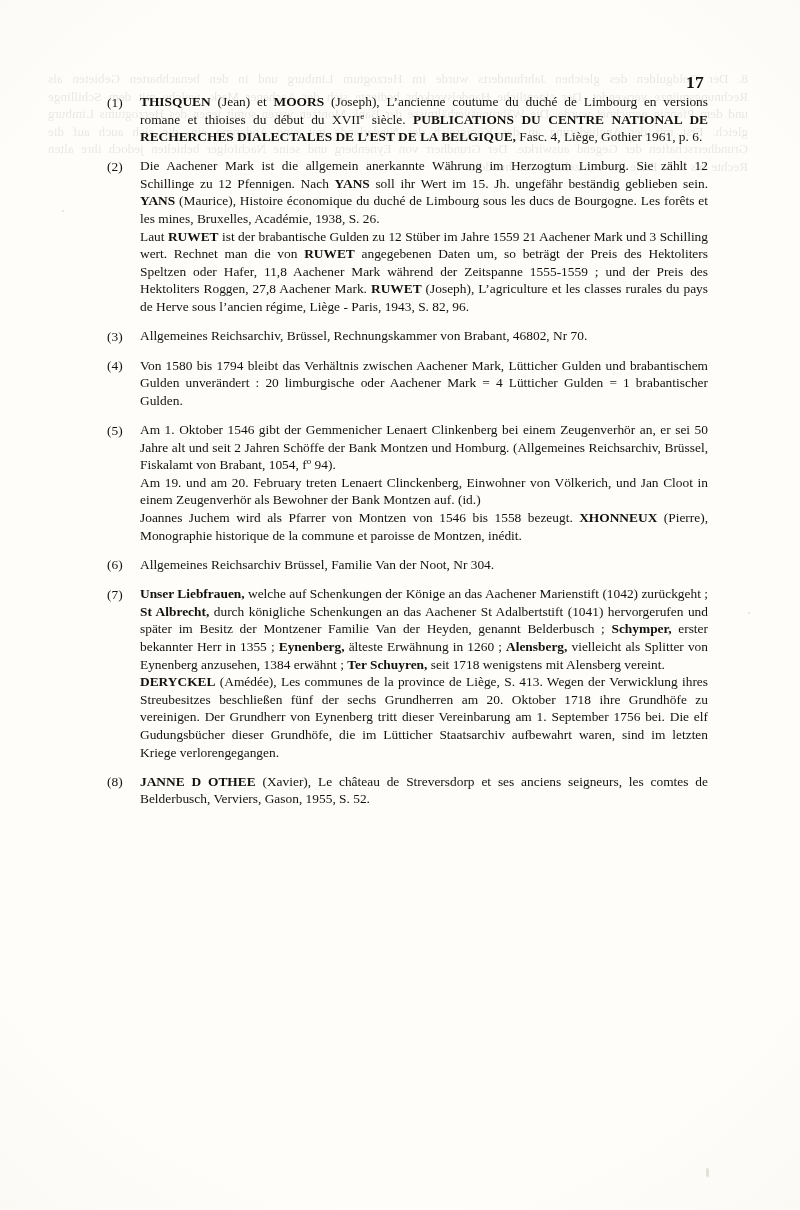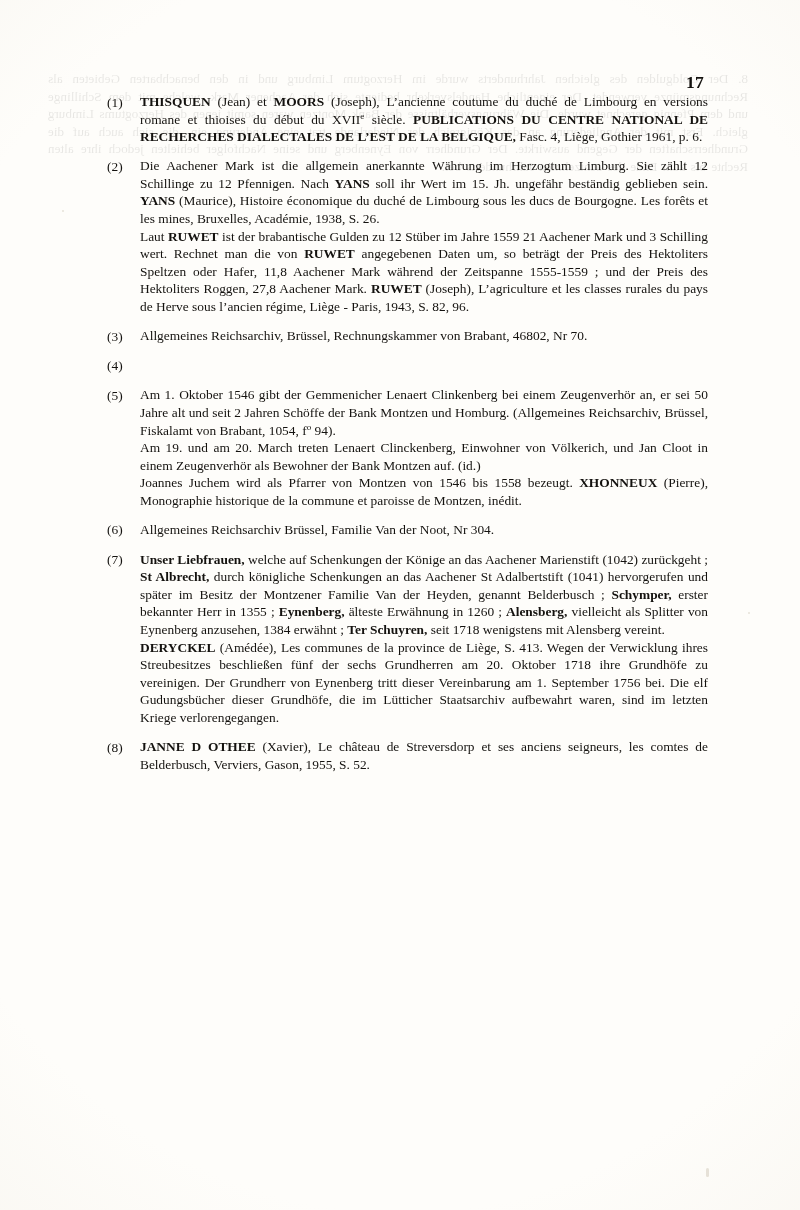--- a/index.html
+++ b/index.html
@@ -142,27 +142,28 @@
         </div>
         <div class="entry">
           <div class="marker">(3)</div>
           <div class="body">
             <p><span>Allgemeines Reichsarchiv, Brüssel, Rechnungskammer von Brabant, 46802, Nr 70.</span></p>
           </div>
         </div>
         <div class="entry">
           <div class="marker">(4)</div>
           <div class="body">
+            <p><span>Von 1580 bis 1794 bleibt das Verhältnis zwischen Aachener Mark, Lütticher Gulden und brabantischem Gulden unverändert : 20 limburgische oder Aachener Mark = 4 Lütticher Gulden = 1 brabantischer Gulden.</span></p>
           </div>
         </div>
         <div class="entry">
           <div class="marker">(5)</div>
           <div class="body">
             <p><span>Am 1. Oktober 1546 gibt der Gemmenicher Lenaert Clinkenberg bei einem Zeugenverhör an, er sei 50 Jahre alt und seit 2 Jahren Schöffe der Bank Montzen und Homburg. (Allgemeines Reichsarchiv, Brüssel, Fiskalamt von Brabant, 1054, f</span><sup>o</sup><span> 94).</span></p>
-            <p><span>Am 19. und am 20. March treten Lenaert Clinckenberg, Einwohner von Völkerich, und Jan Cloot in einem Zeugenverhör als Bewohner der Bank Montzen auf. (id.)</span></p>
+            <p><span>Am 19. und am 20. February treten Lenaert Clinckenberg, Einwohner von Völkerich, und Jan Cloot in einem Zeugenverhör als Bewohner der Bank Montzen auf. (id.)</span></p>
             <p><span>Joannes Juchem wird als Pfarrer von Montzen von 1546 bis 1558 bezeugt. </span><b>XHONNEUX</b><span> (Pierre), Monographie historique de la commune et paroisse de Montzen, inédit.</span></p>
           </div>
         </div>
         <div class="entry">
           <div class="marker">(6)</div>
           <div class="body">
             <p><span>Allgemeines Reichsarchiv Brüssel, Familie Van der Noot, Nr 304.</span></p>
           </div>
         </div>
         <div class="entry">

